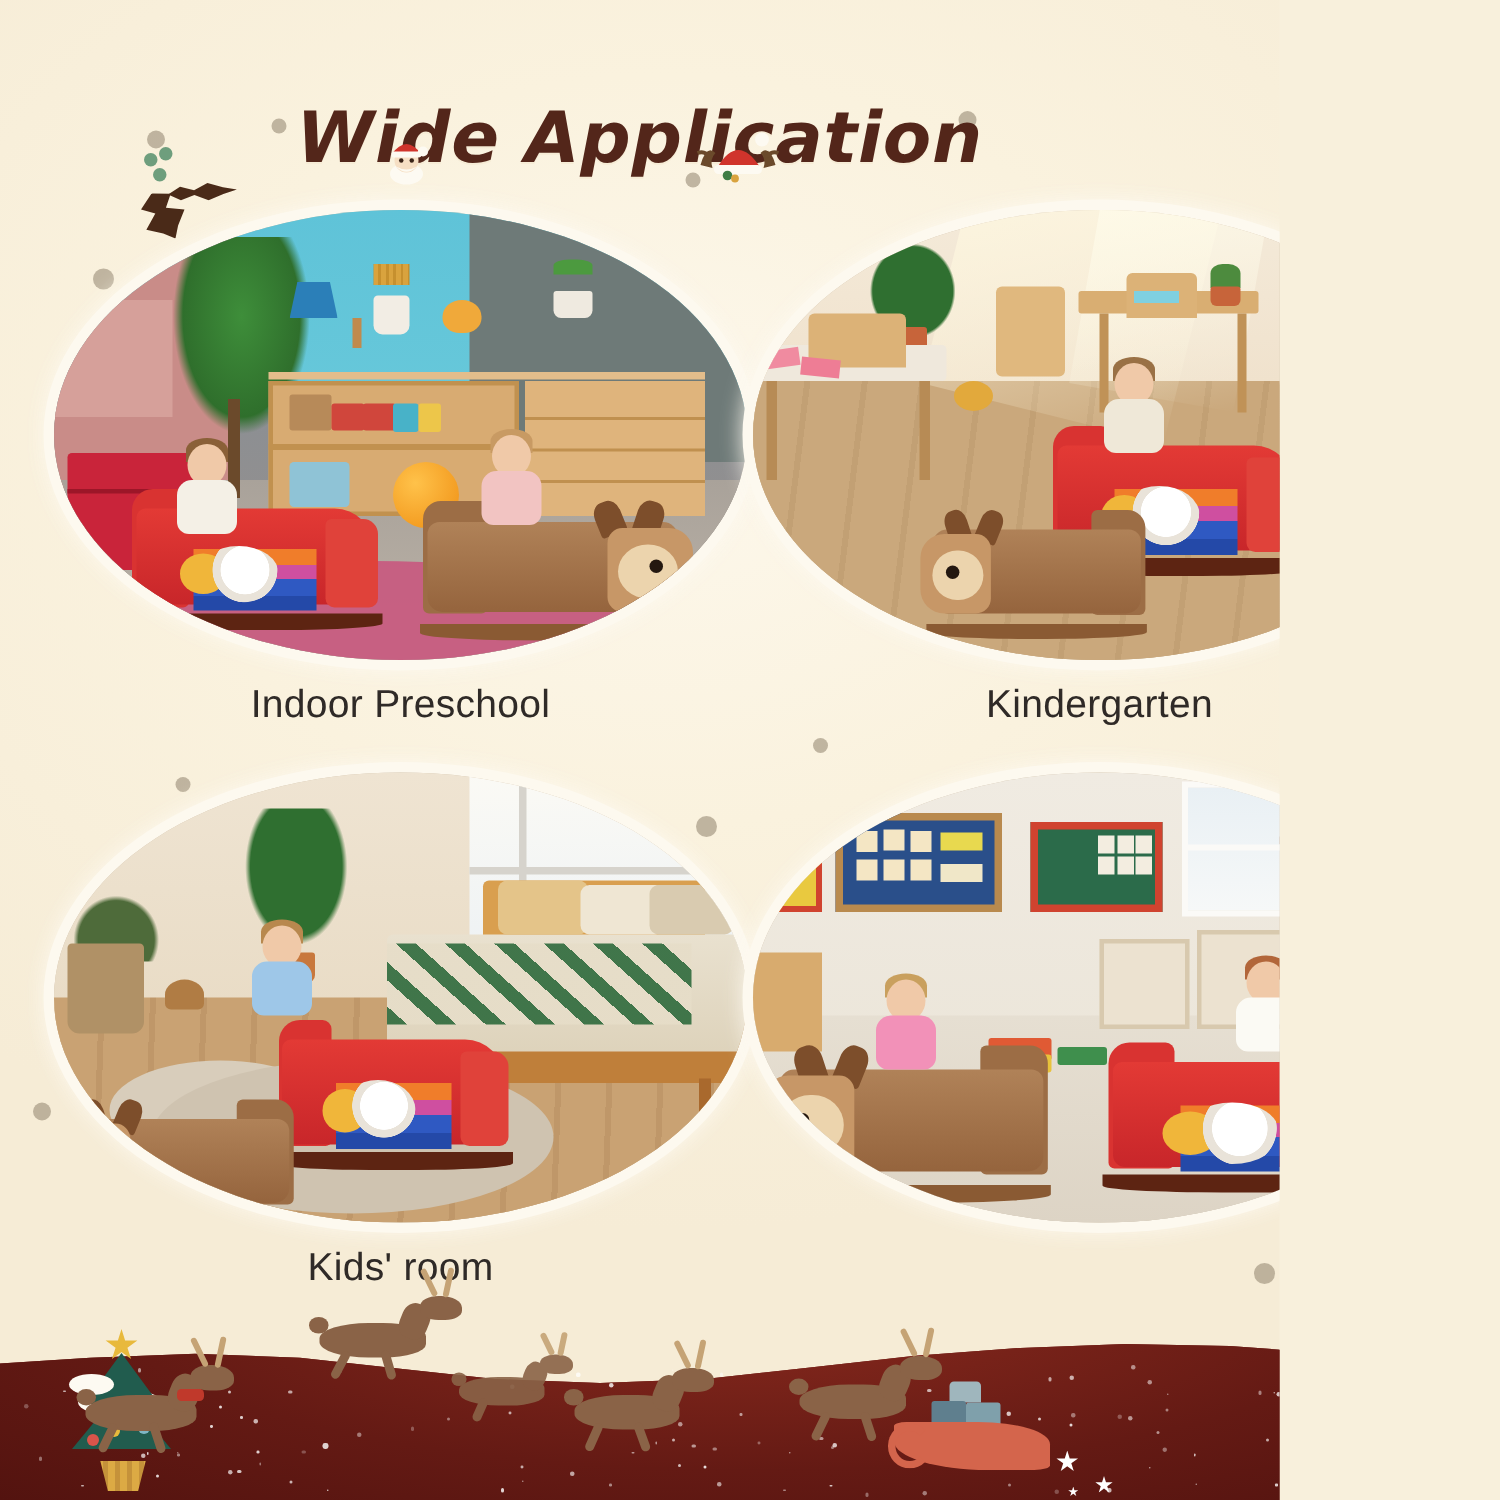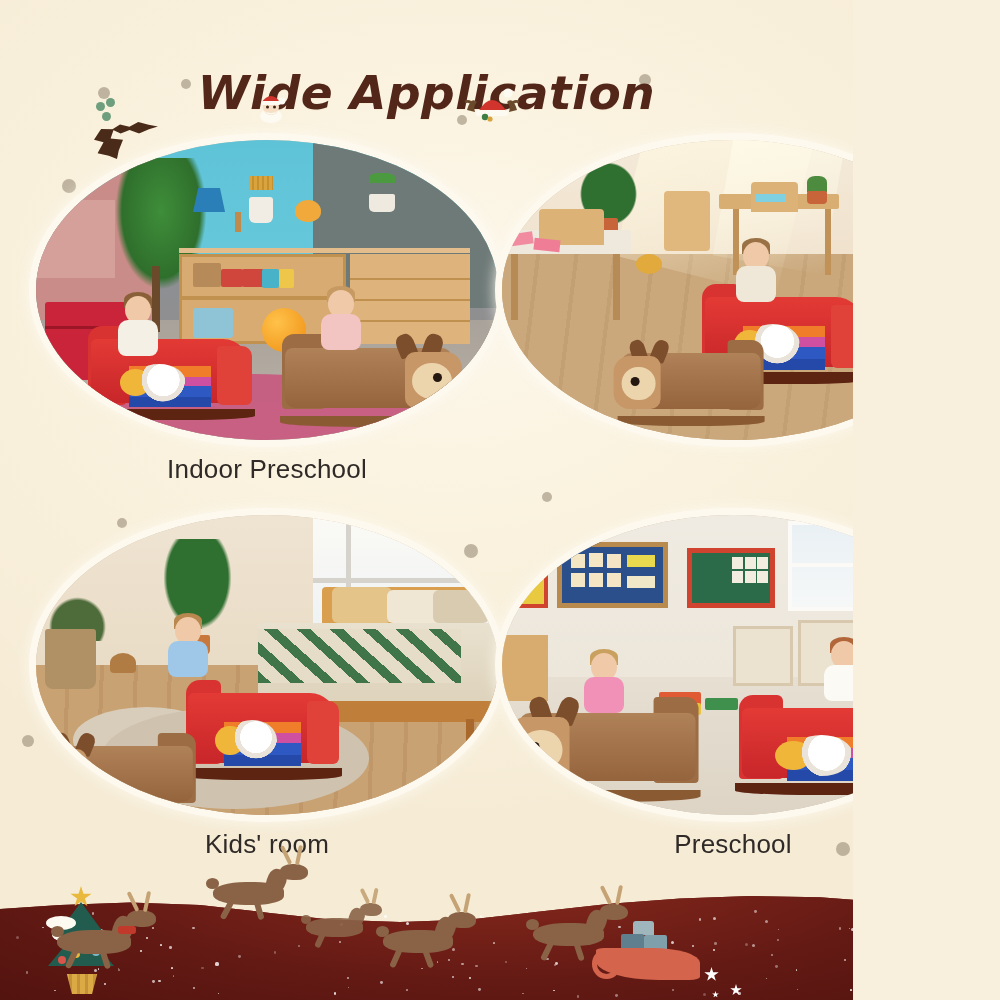--- a/index.html
+++ b/index.html
@@ -549,20 +549,21 @@
               <div class="body"></div>
             <div class="antler-a"></div>
               <div class="antler-b"></div>
             <div class="head"></div>
               <div class="face"></div>
               <div class="eye"></div>
             <div class="rocker"></div>
           </div>
         </div>
       </div>
+      <div class="caption">Kindergarten</div>
     </div>
 
     <div class="cell c3">
       <div class="photo-oval">
         <div class="scene sc3">
           <div class="s sc3-win"></div>
           <div class="s sc3-win-f1"></div>
           <div class="s sc3-win-f2"></div>
           <div class="s sc3-floor"></div>
           <div class="s sc3-rug2"></div>
@@ -683,21 +684,20 @@
               <div class="santa"></div>
             <div class="runner"></div>
           </div>
           <div class="kid" style="left:74%; top:42%;">
             <div class="hair" style="background:#b2663a;"></div>
               <div class="head"></div>
             <div class="torso" style="background:#fbfaf4;"></div>
           </div>
         </div>
       </div>
-      <div class="caption">Preschool</div>
     </div>
   </div>
 
   <div class="band">
     <div class="band-fill"></div>
     <div id="band-stars">
         <div class="band-star" style="width: 2.85866px; height: 2.85866px; left: 152.118px; bottom: 16.9536px; opacity: 0.66;"></div>
         <div class="band-star" style="width: 2.40548px; height: 2.40548px; left: 192.912px; bottom: 10.8007px; opacity: 0.68;"></div>
         <div class="band-star" style="width: 3.00102px; height: 3.00102px; left: 91.5513px; bottom: 45.1469px; opacity: 0.85;"></div>
         <div class="band-star" style="width: 2.76997px; height: 2.76997px; left: 479.628px; bottom: 81.8919px; opacity: 0.49;"></div>

